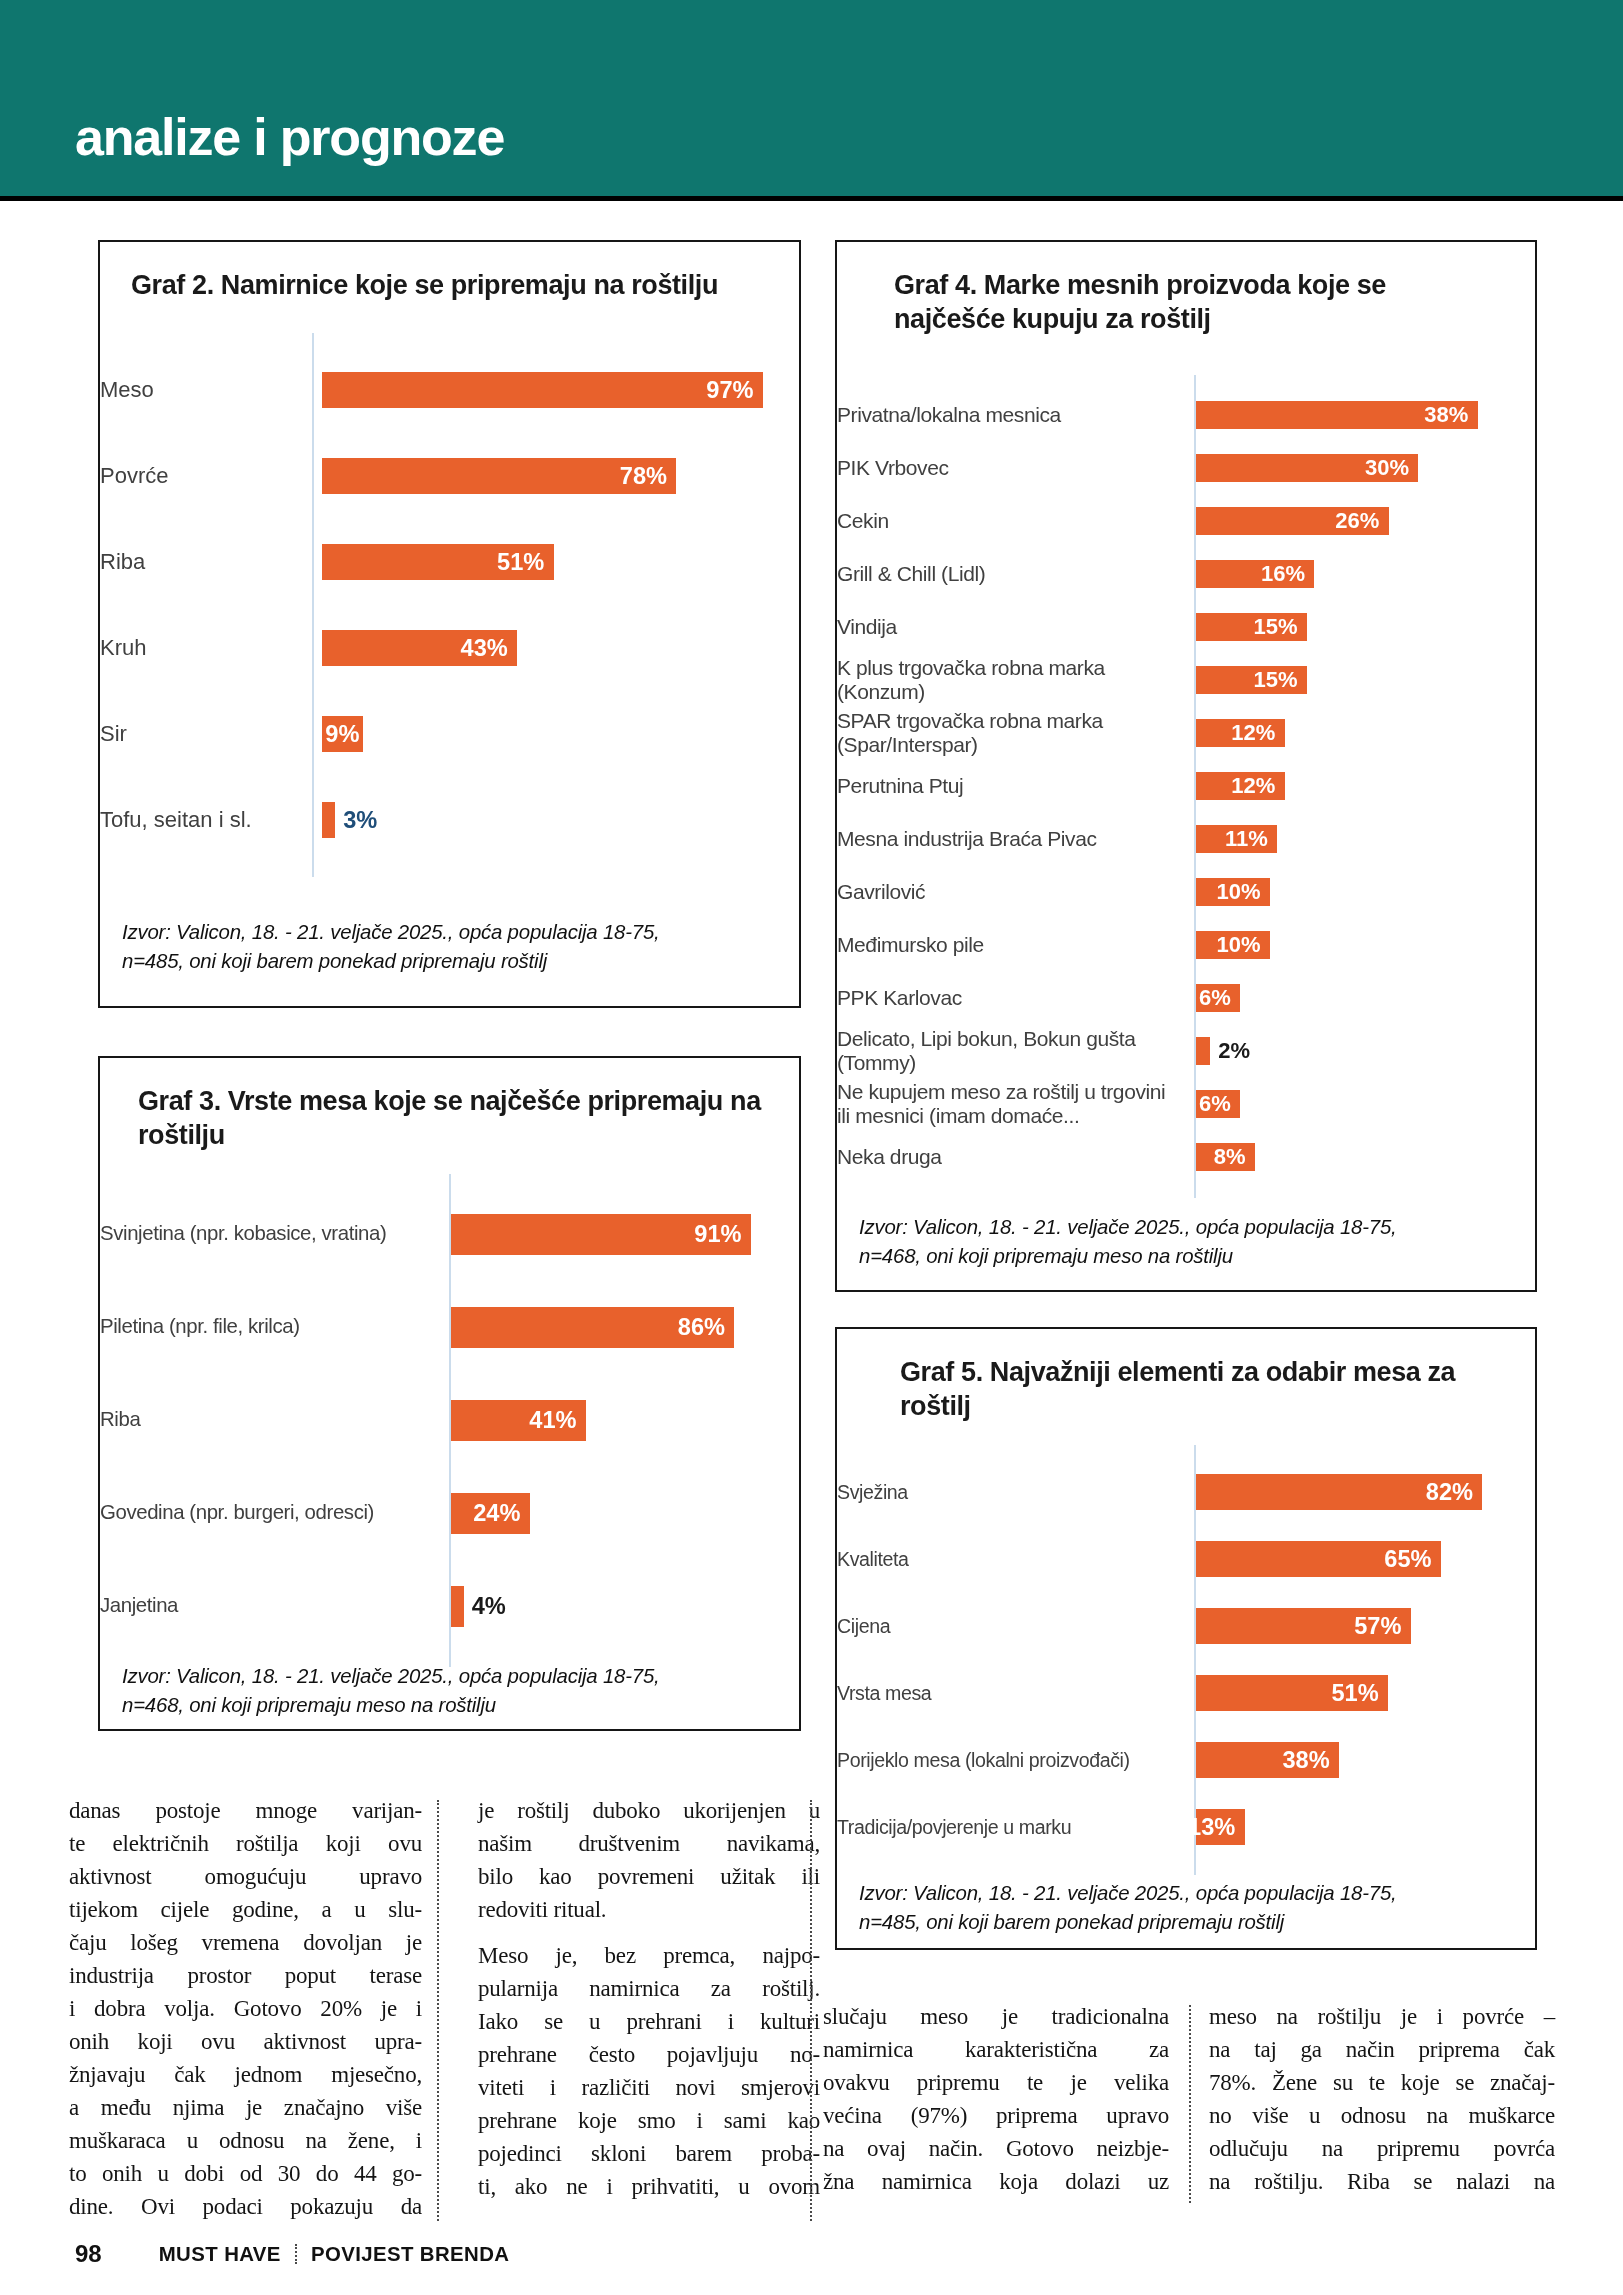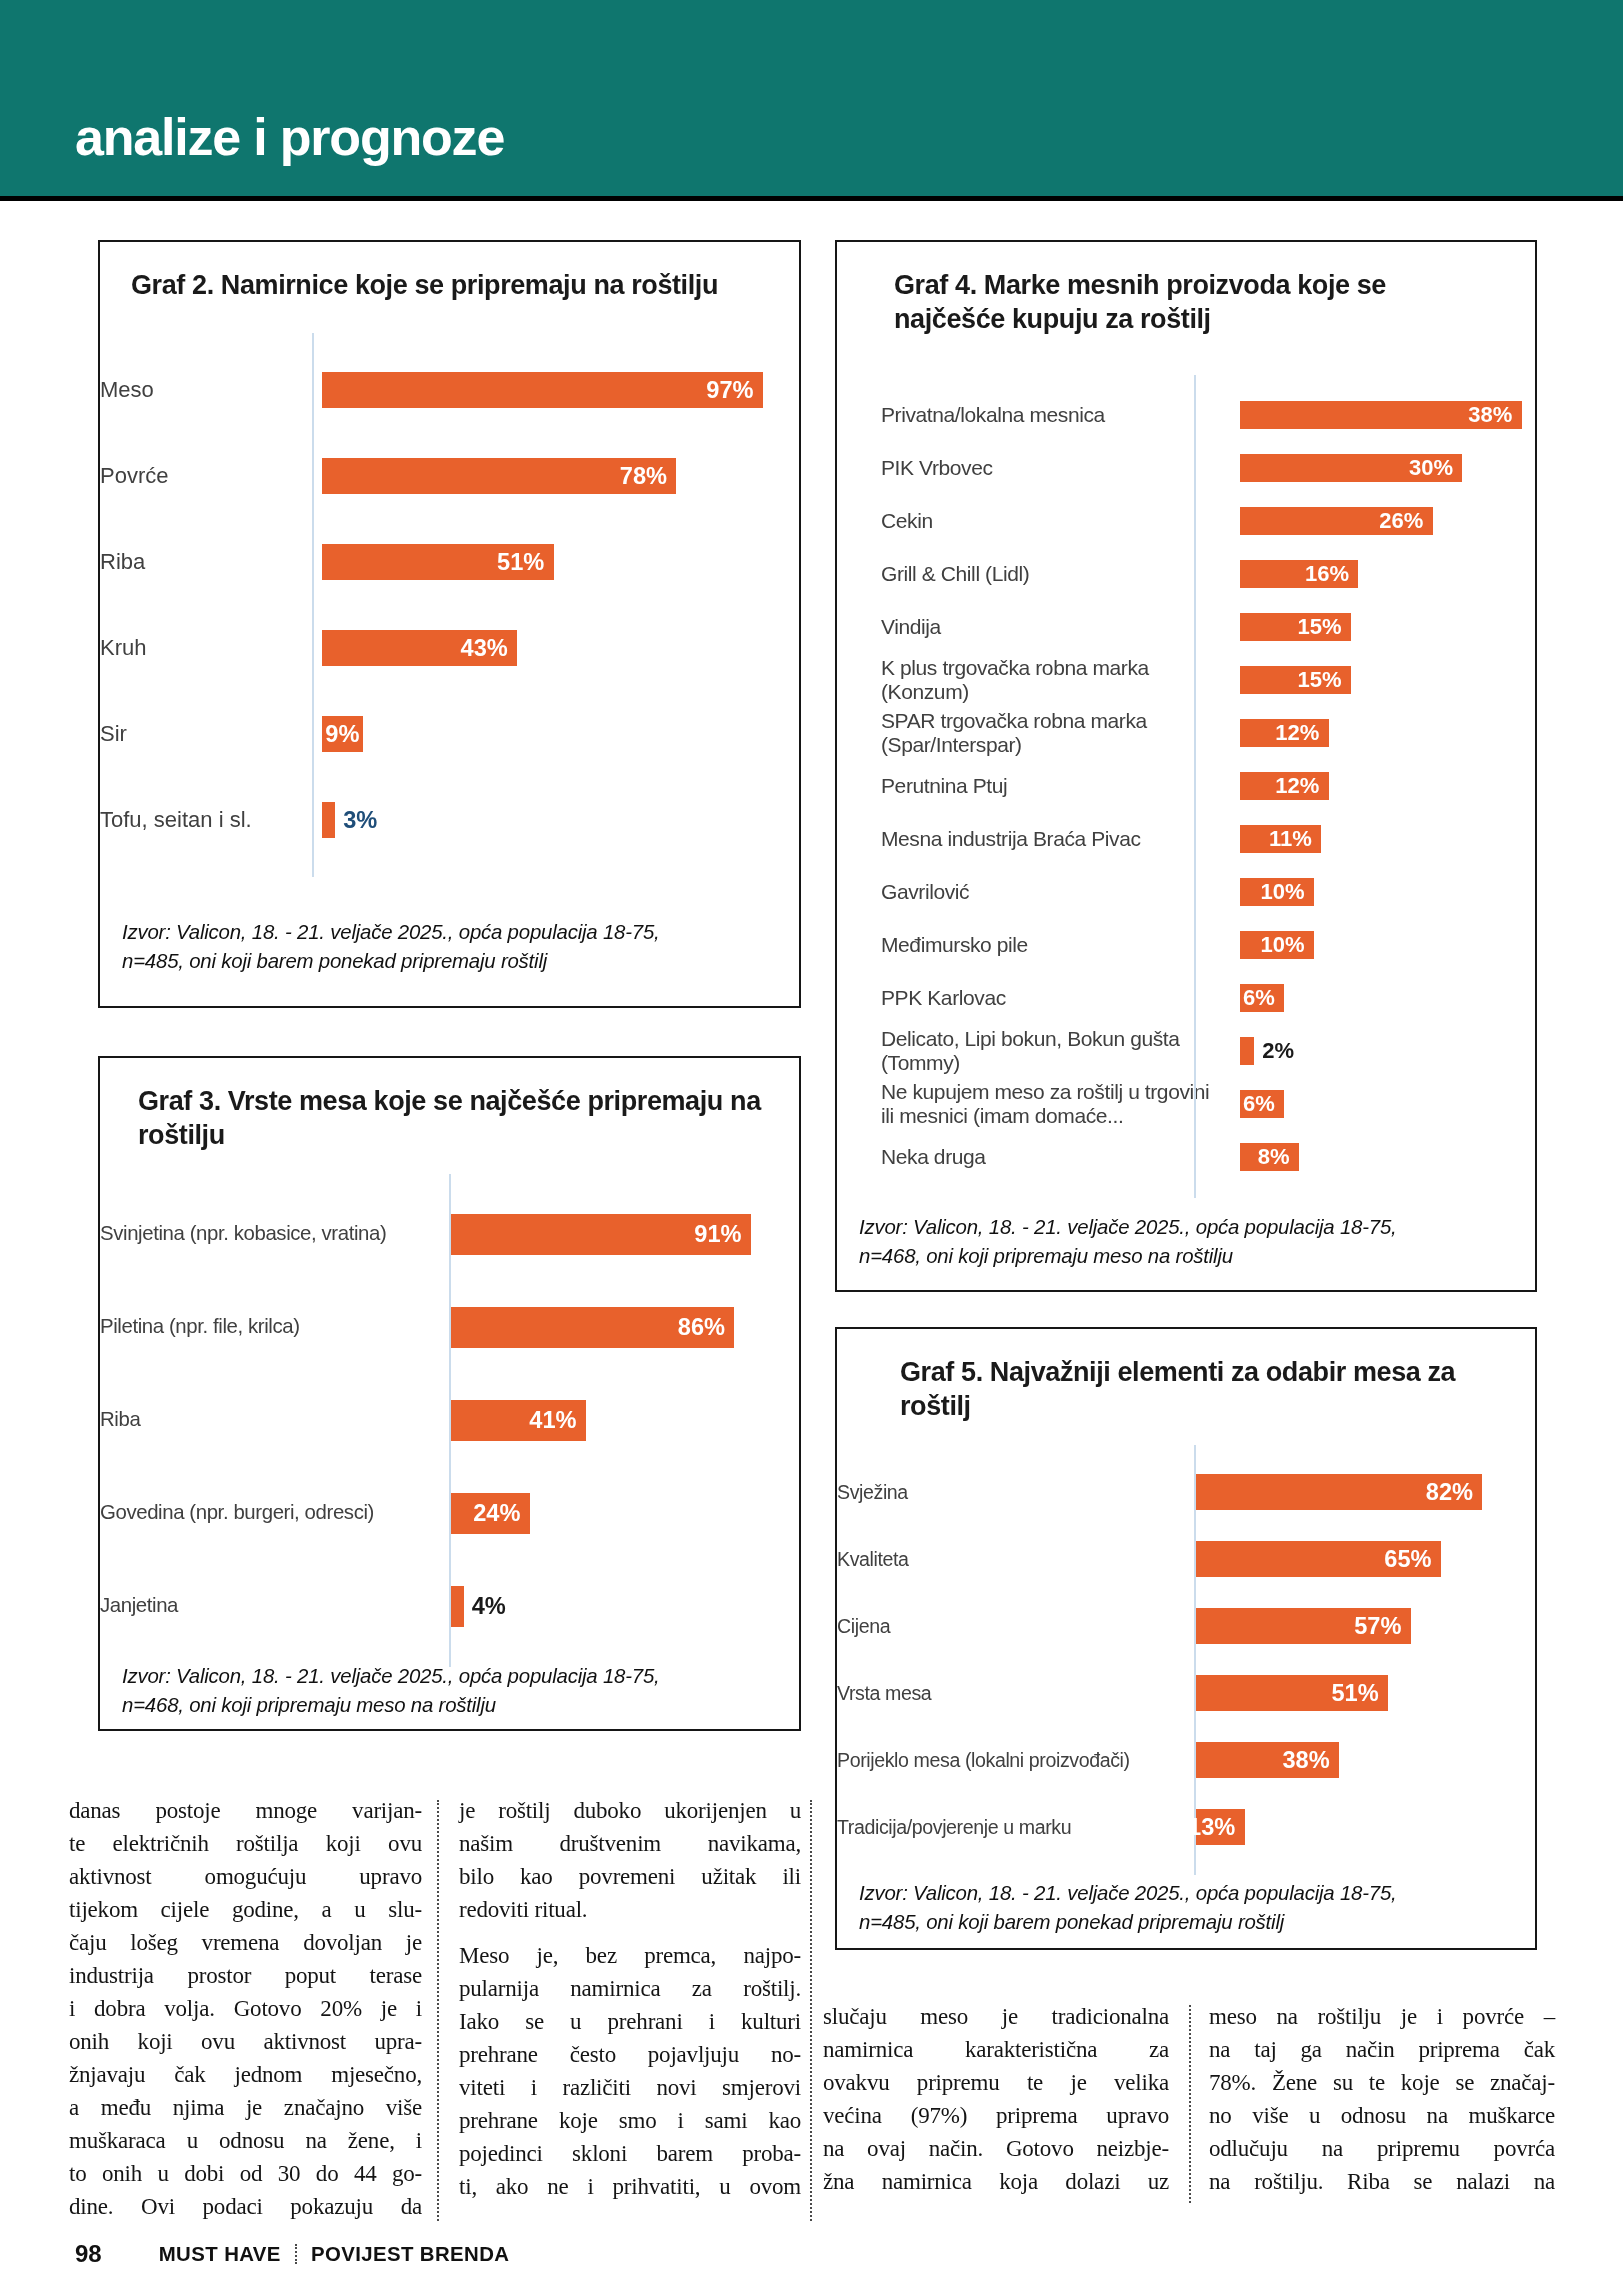--- a/index.html
+++ b/index.html
@@ -38,38 +38,38 @@
   [data-chart="graf2"] .row{height:86px;}
   [data-chart="graf2"] .bar{height:36px;}
   [data-chart="graf2"] .axis{left:212px;}
   [data-chart="graf3"] .lbl{width:349px;font-size:20.4px;letter-spacing:-0.4px;}
   [data-chart="graf3"] .plot{width:330px;}
   [data-chart="graf3"] .row{height:93px;}
   [data-chart="graf3"] .bar{height:41px;}
   [data-chart="graf3"] .axis{left:349px;}
   [data-chart="graf4"] .lbl{width:357px;font-size:21px;letter-spacing:-0.4px;}
   [data-chart="graf4"] .plot{width:297px;}
-  [data-chart="graf4"] .row{height:53px;padding-left:44px;}
+  [data-chart="graf4"] .row{height:53px;}
   [data-chart="graf4"] .bar{height:28px;}
   [data-chart="graf4"] .axis{left:357px;}
   [data-chart="graf4"] .val{font-size:22px;}
   [data-chart="graf5"] .lbl{width:357px;font-size:19.6px;letter-spacing:-0.4px;}
   [data-chart="graf5"] .plot{width:302px;}
   [data-chart="graf5"] .row{height:67px;}
   [data-chart="graf5"] .bar{height:36px;}
   [data-chart="graf5"] .axis{left:357px;}
   .source{position:absolute;left:22px;right:17.3px;font-style:italic;font-size:20.4px;line-height:29px;color:#111;letter-spacing:-0.2px;}
   #p-graf2 .source{bottom:30px;}
   #p-graf3 .source{bottom:9.4px;}
   #p-graf4 .source{bottom:19px;}
   #p-graf5 .source{bottom:11px;}
   
   .tcol{position:absolute;font-family:"Liberation Serif","DejaVu Serif",serif;}
   #tcol0{left:69px;top:1794px;width:353px;}
-  #tcol1{left:459px;top:1794px;width:342px;}
+  #tcol1{left:478px;top:1794px;width:342px;}
   #tcol2{left:823px;top:2000px;width:346px;}
   #tcol3{left:1209px;top:2000px;width:346px;}
   .tline{font-size:23px;line-height:33px;color:#141414;letter-spacing:-0.2px;
          text-align:justify;text-align-last:justify;}
   .tline.flush{text-align-last:left;}
   .para + .para{margin-top:12.6px;}
   .sep{position:absolute;width:0;border-left:2.4px dotted #4a4a4a;}
   #sep1{left:437px;top:1800px;height:421px;}
   #sep2{left:810px;top:1800px;height:421px;}
   #sep3{left:1189px;top:2005px;height:198px;}

